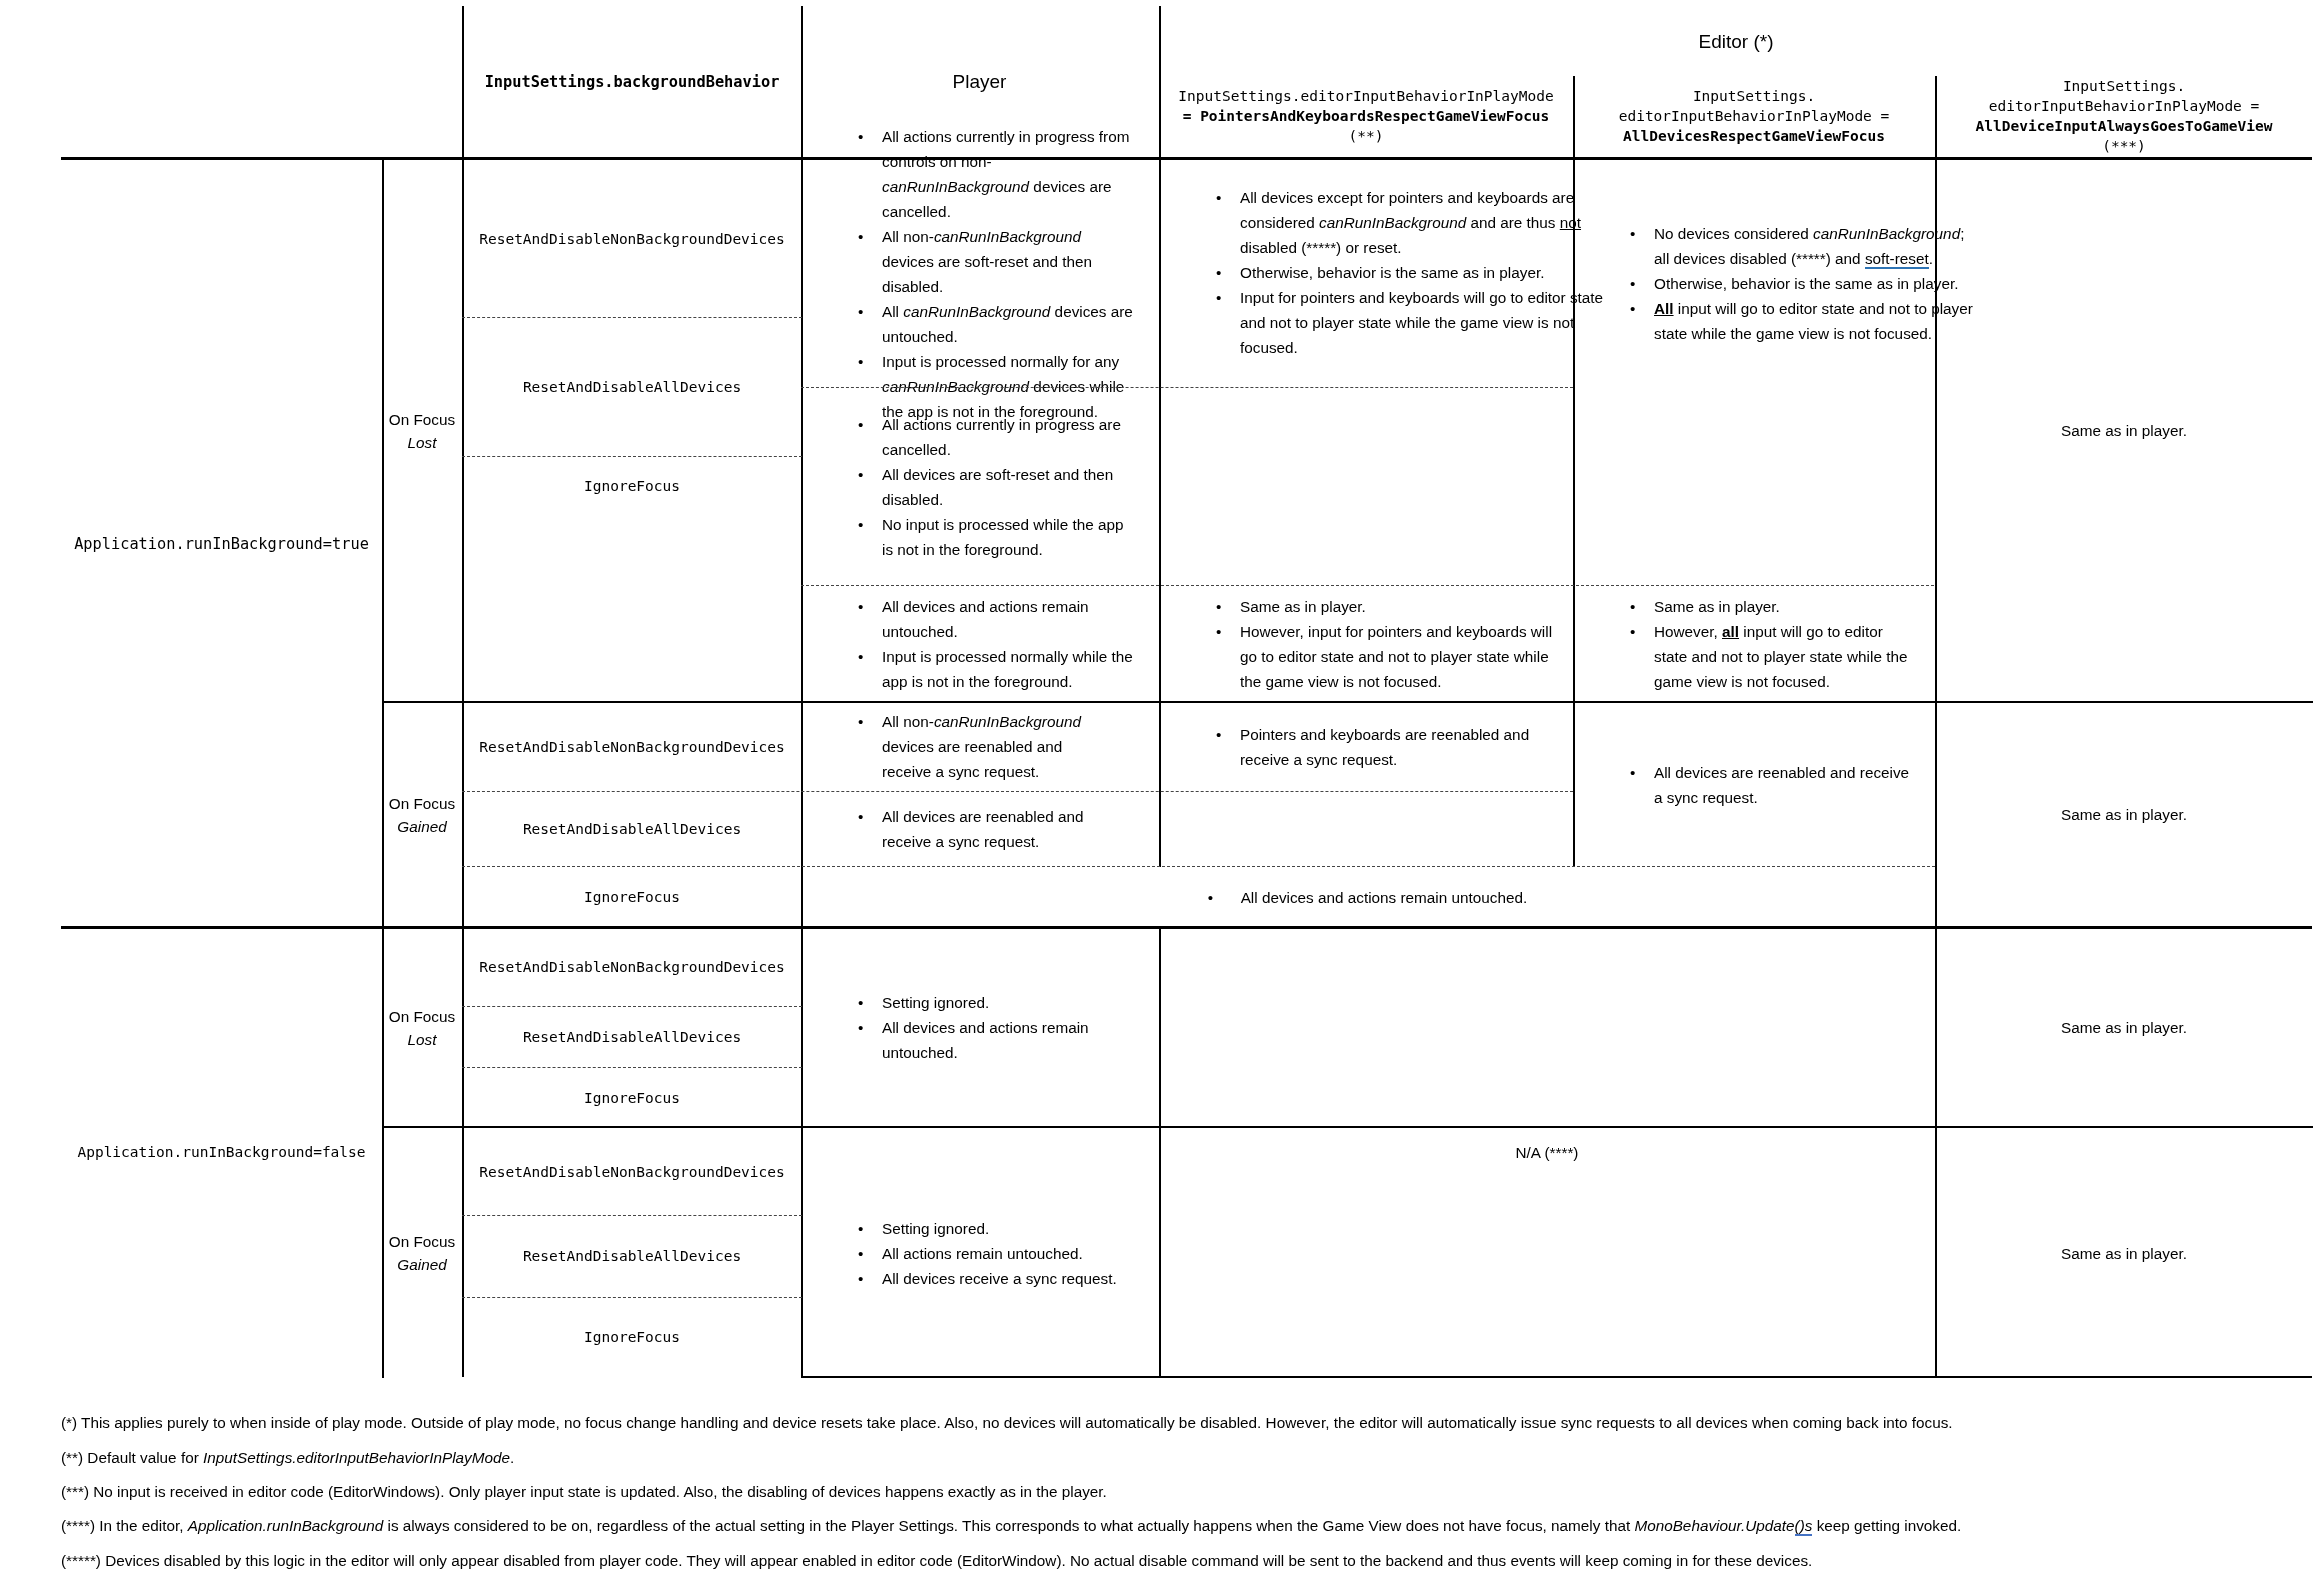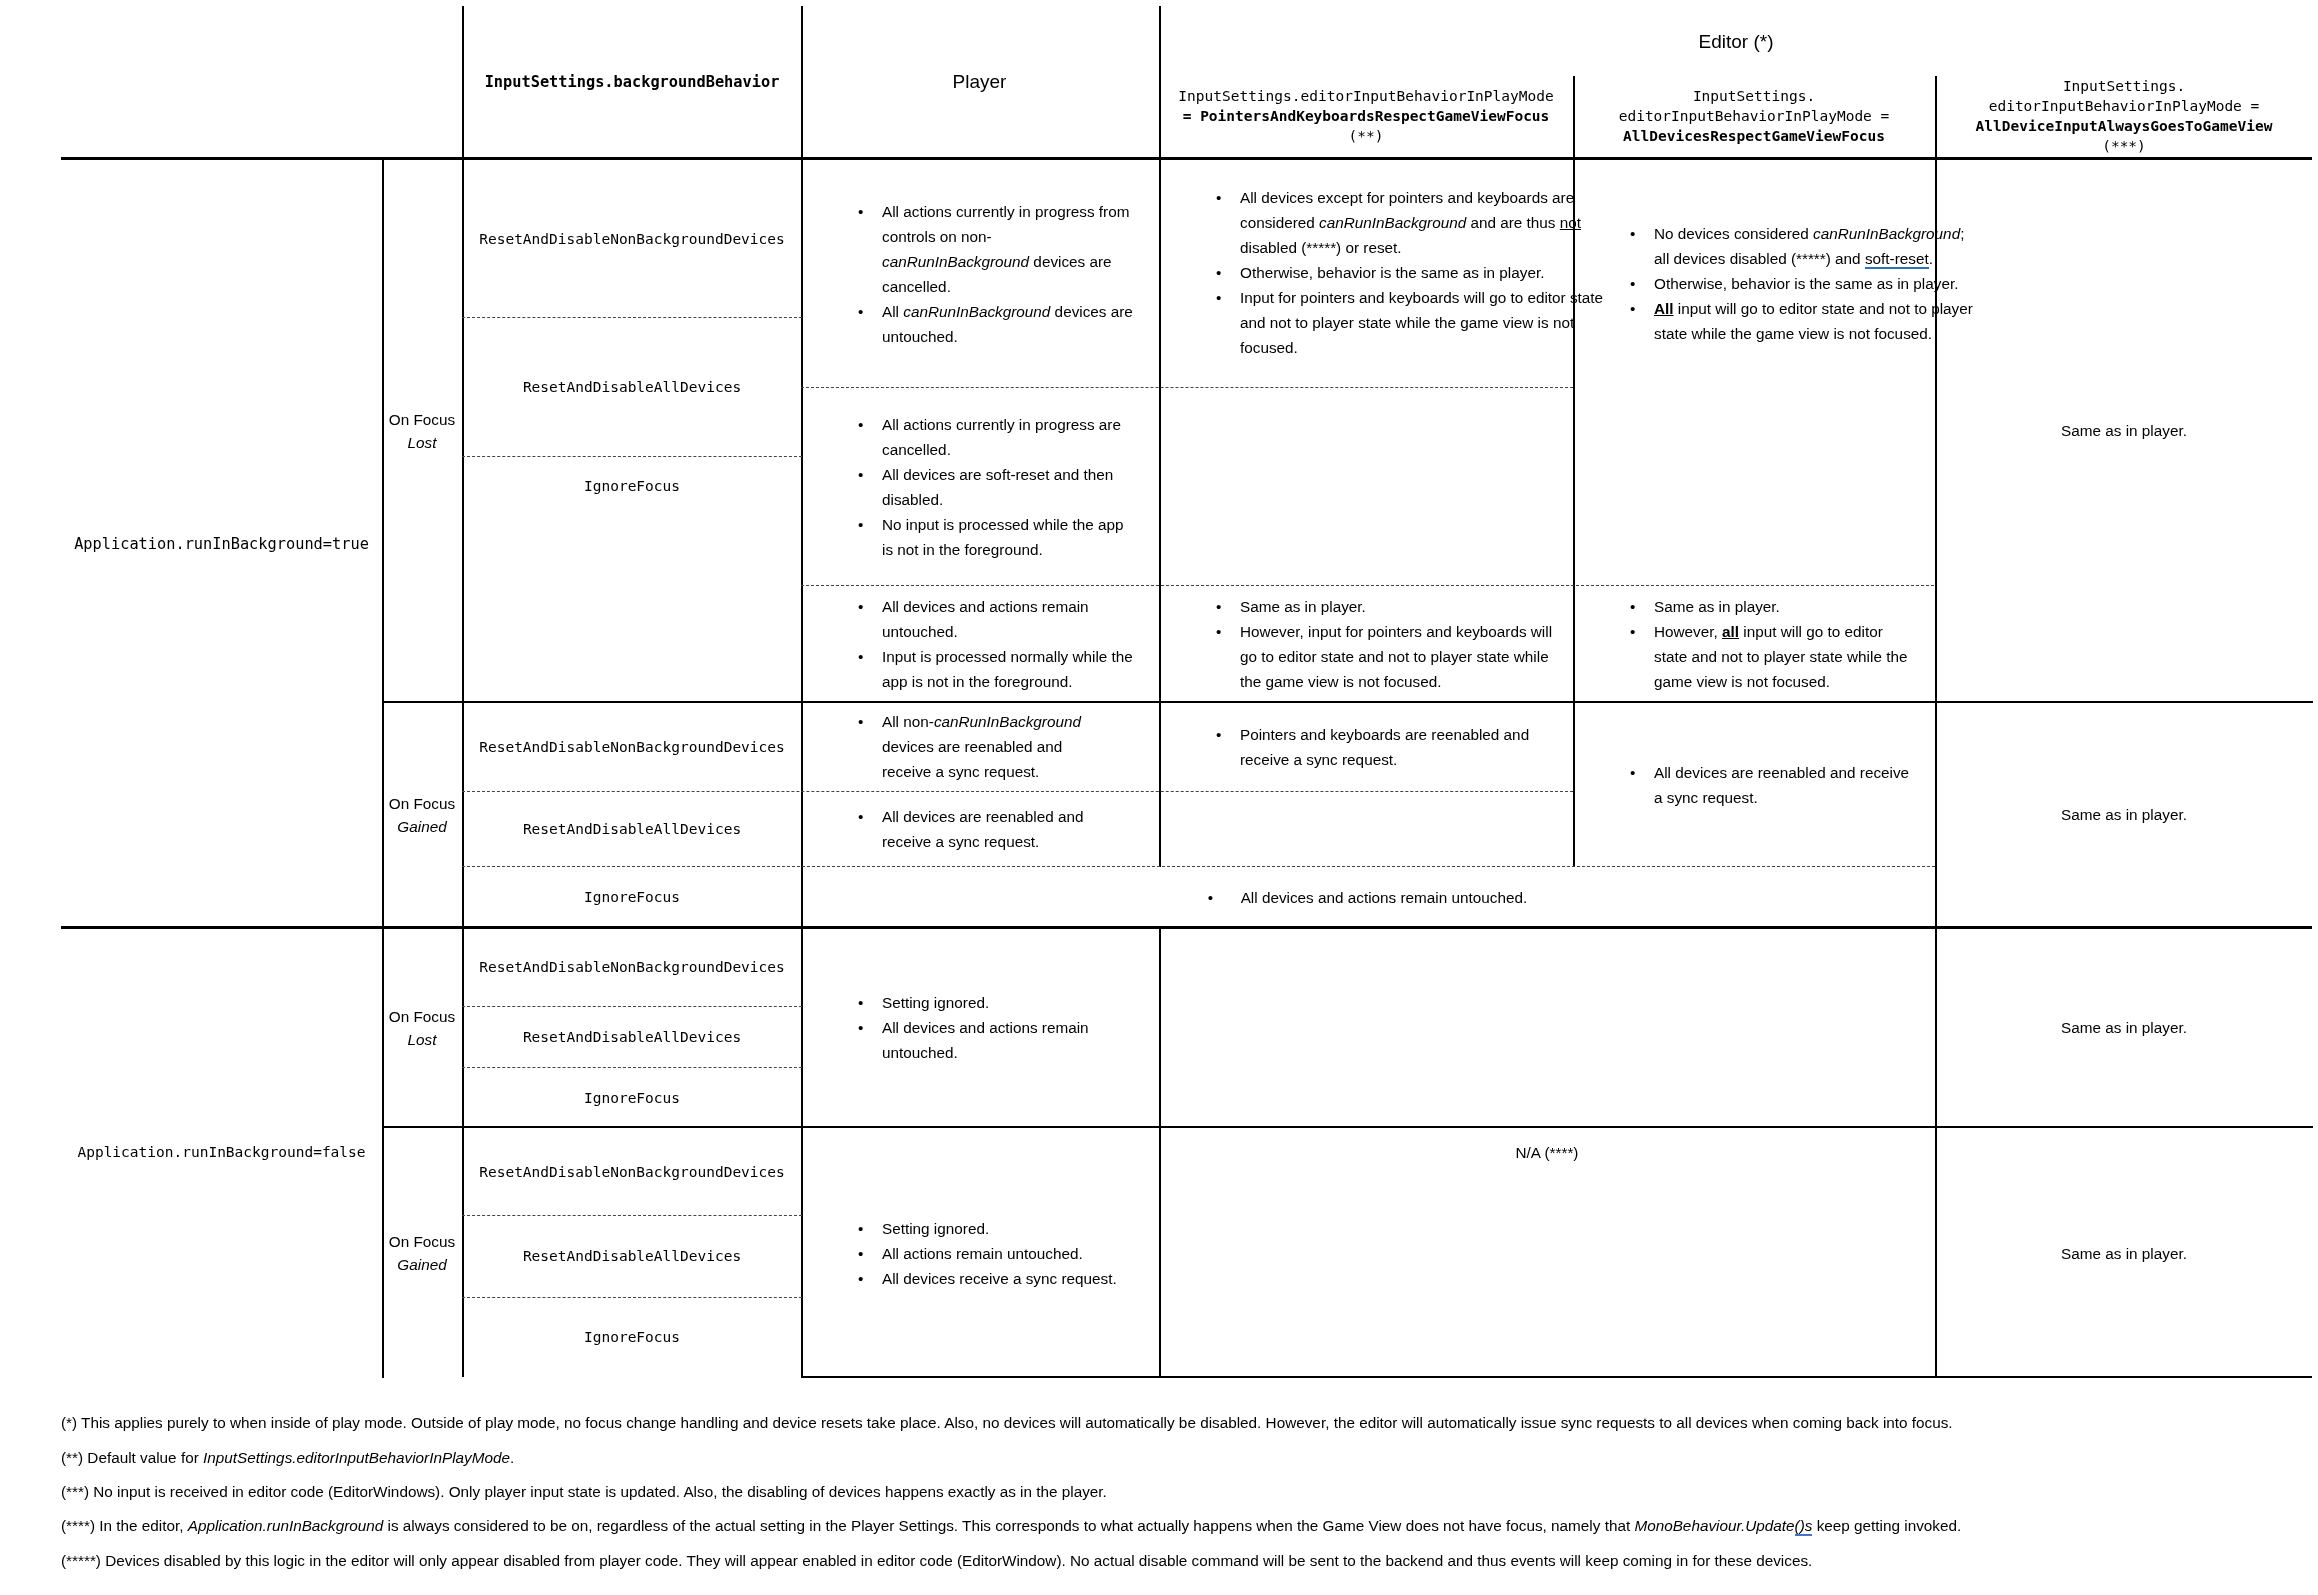--- a/index.html
+++ b/index.html
@@ -82,21 +82,23 @@
 <div class="cell center mono" style="left:462px;top:927px;width:340px;height:79px;">ResetAndDisableNonBackgroundDevices</div>
 <div class="cell center mono" style="left:462px;top:1006px;width:340px;height:61px;">ResetAndDisableAllDevices</div>
 <div class="cell center mono" style="left:462px;top:1067px;width:340px;height:61px;">IgnoreFocus</div>
 <div class="cell center mono" style="left:462px;top:1128px;width:340px;height:87px;">ResetAndDisableNonBackgroundDevices</div>
 <div class="cell center mono" style="left:462px;top:1215px;width:340px;height:82px;">ResetAndDisableAllDevices</div>
 <div class="cell center mono" style="left:462px;top:1297px;width:340px;height:80px;">IgnoreFocus</div>
 
 <div class="cell bullets" style="left:801px;top:159px;width:357px;height:229px;">
     <ul>
       <li><span class="seg">All actions currently in progress from controls on non-</span><span class="seg-i">canRunInBackground</span><span class="seg"> devices are cancelled.</span></li>
+      <li><span class="seg">All non-</span><span class="seg-i">canRunInBackground</span><span class="seg"> devices are soft-reset and then disabled.</span></li>
       <li><span class="seg">All </span><span class="seg-i">canRunInBackground</span><span class="seg"> devices are untouched.</span></li>
+      <li><span class="seg">Input is processed normally for any </span><span class="seg-i">canRunInBackground</span><span class="seg"> devices while the app is not in the foreground.</span></li>
     </ul>
   </div>
 <div class="cell bullets" style="left:801px;top:388px;width:357px;height:198px;">
     <ul>
       <li><span class="seg">All actions currently in progress are cancelled.</span></li>
       <li><span class="seg">All devices are soft-reset and then disabled.</span></li>
       <li><span class="seg">No input is processed while the app is not in the foreground.</span></li>
     </ul>
   </div>
 <div class="cell bullets" style="left:801px;top:586px;width:357px;height:116px;">

